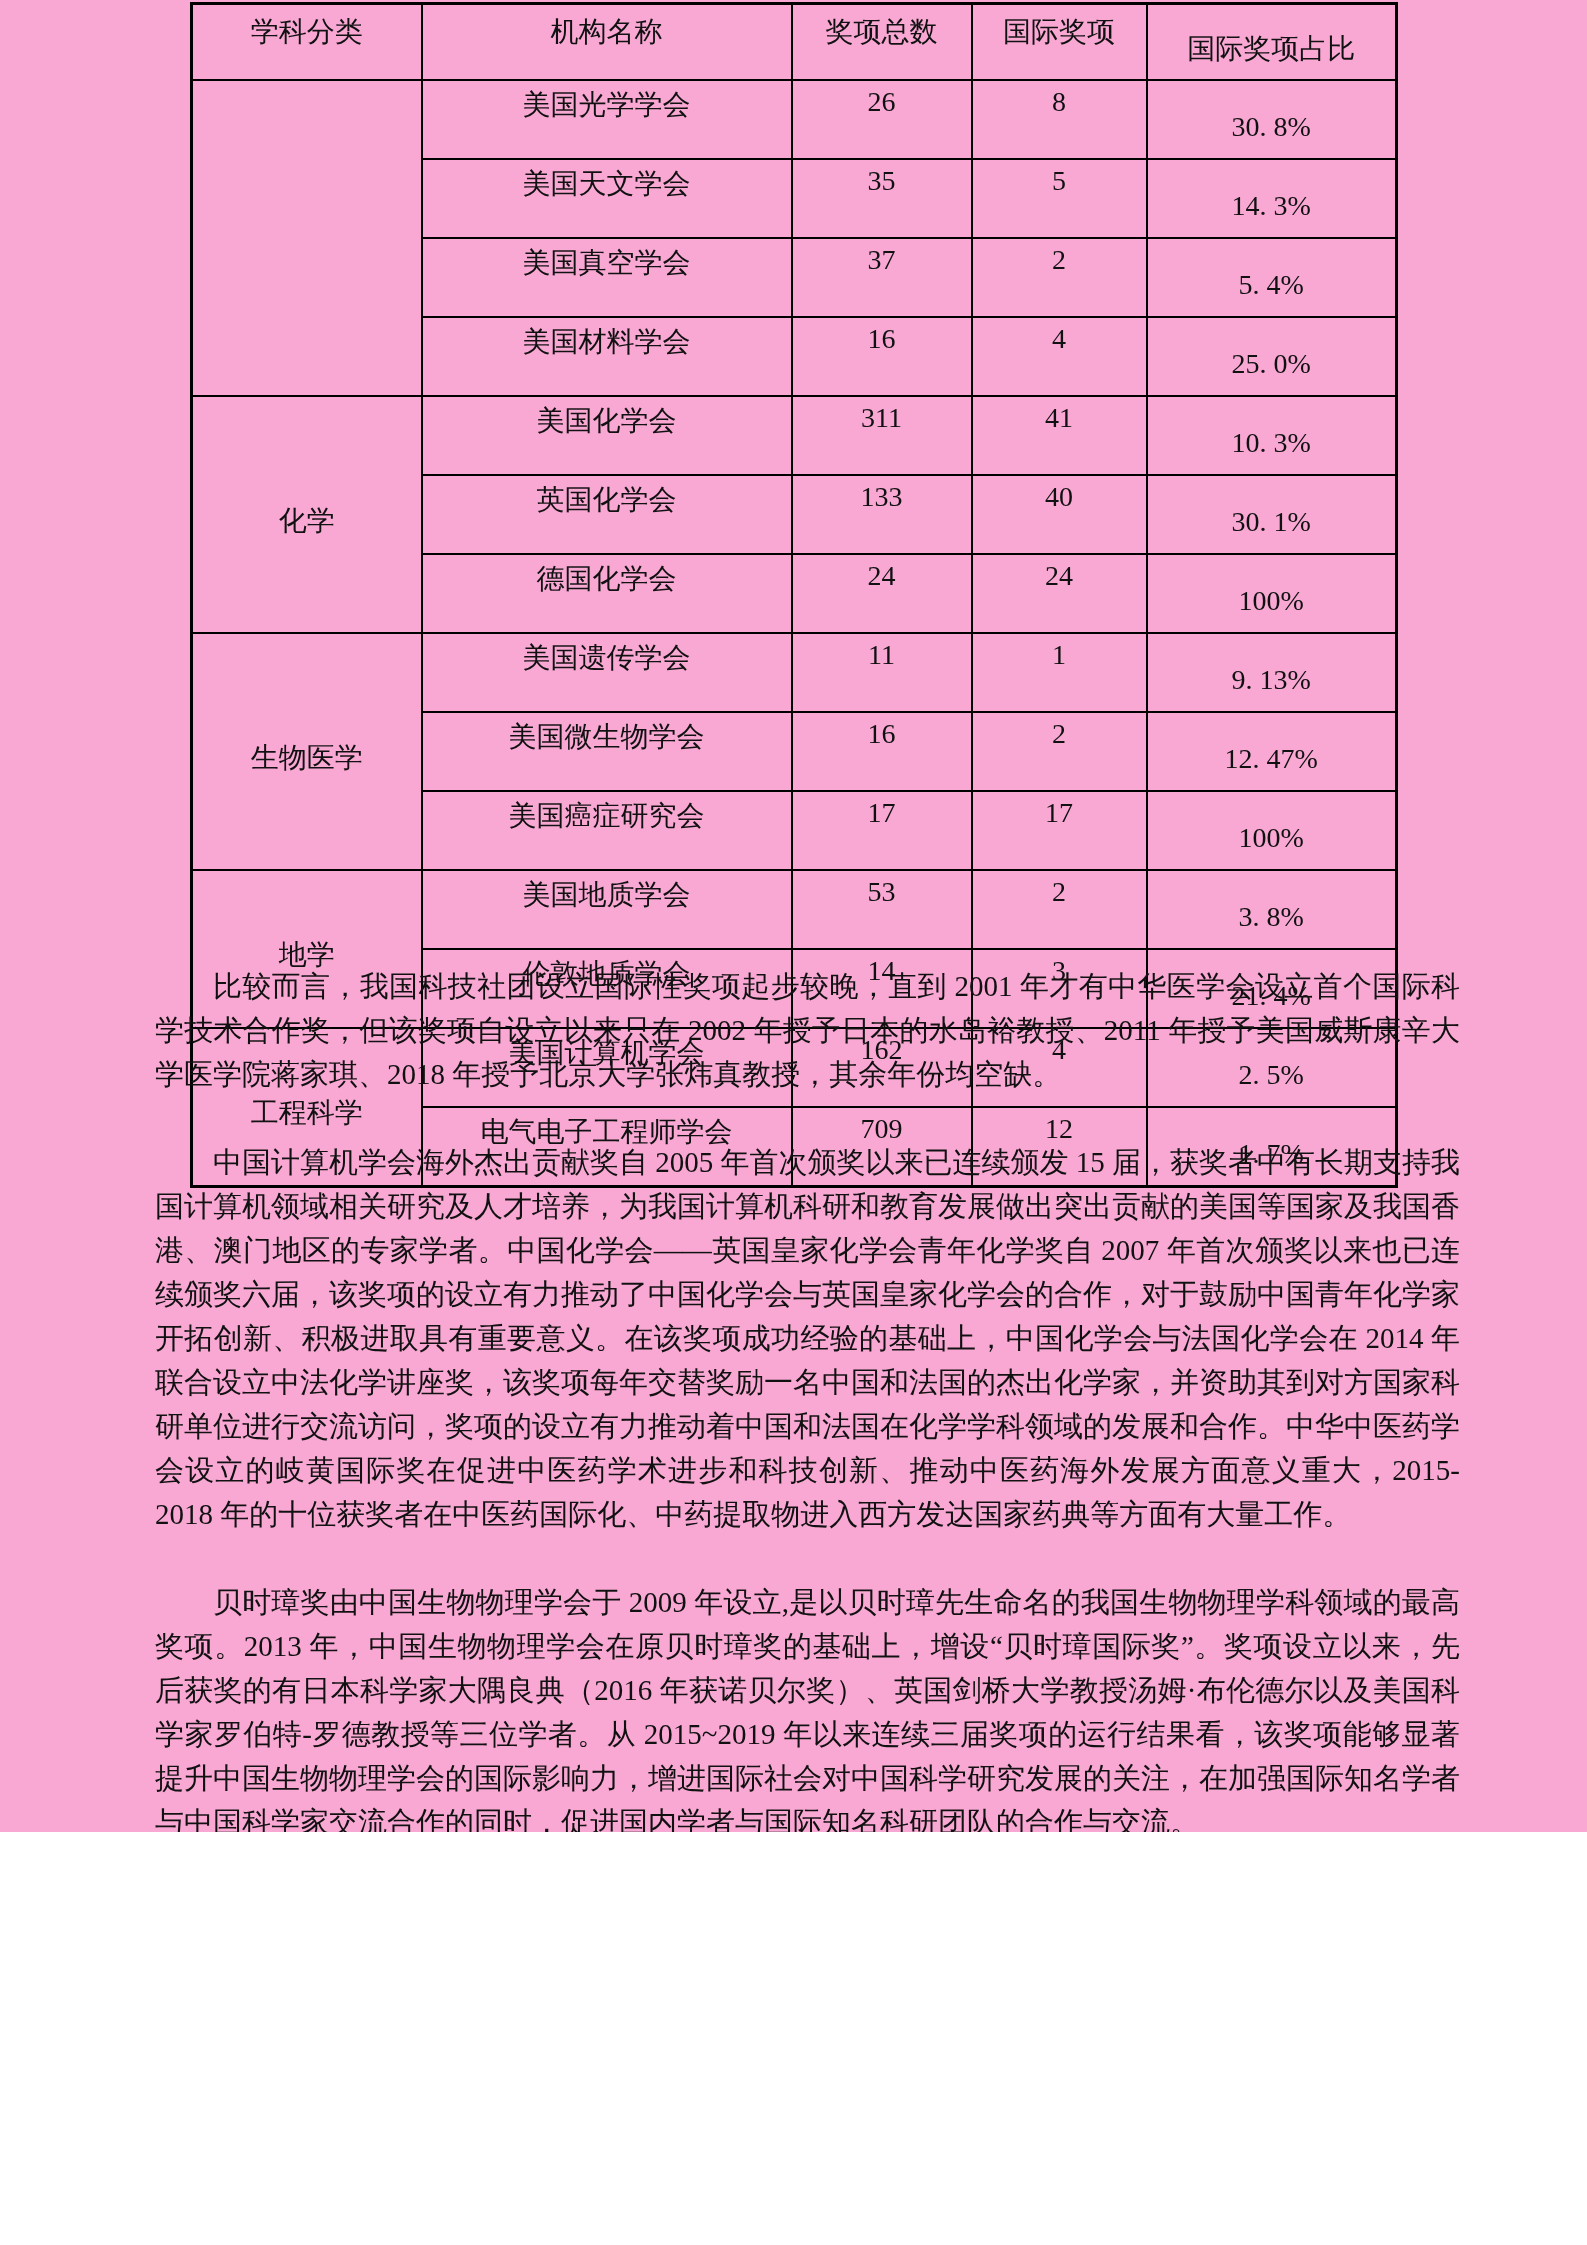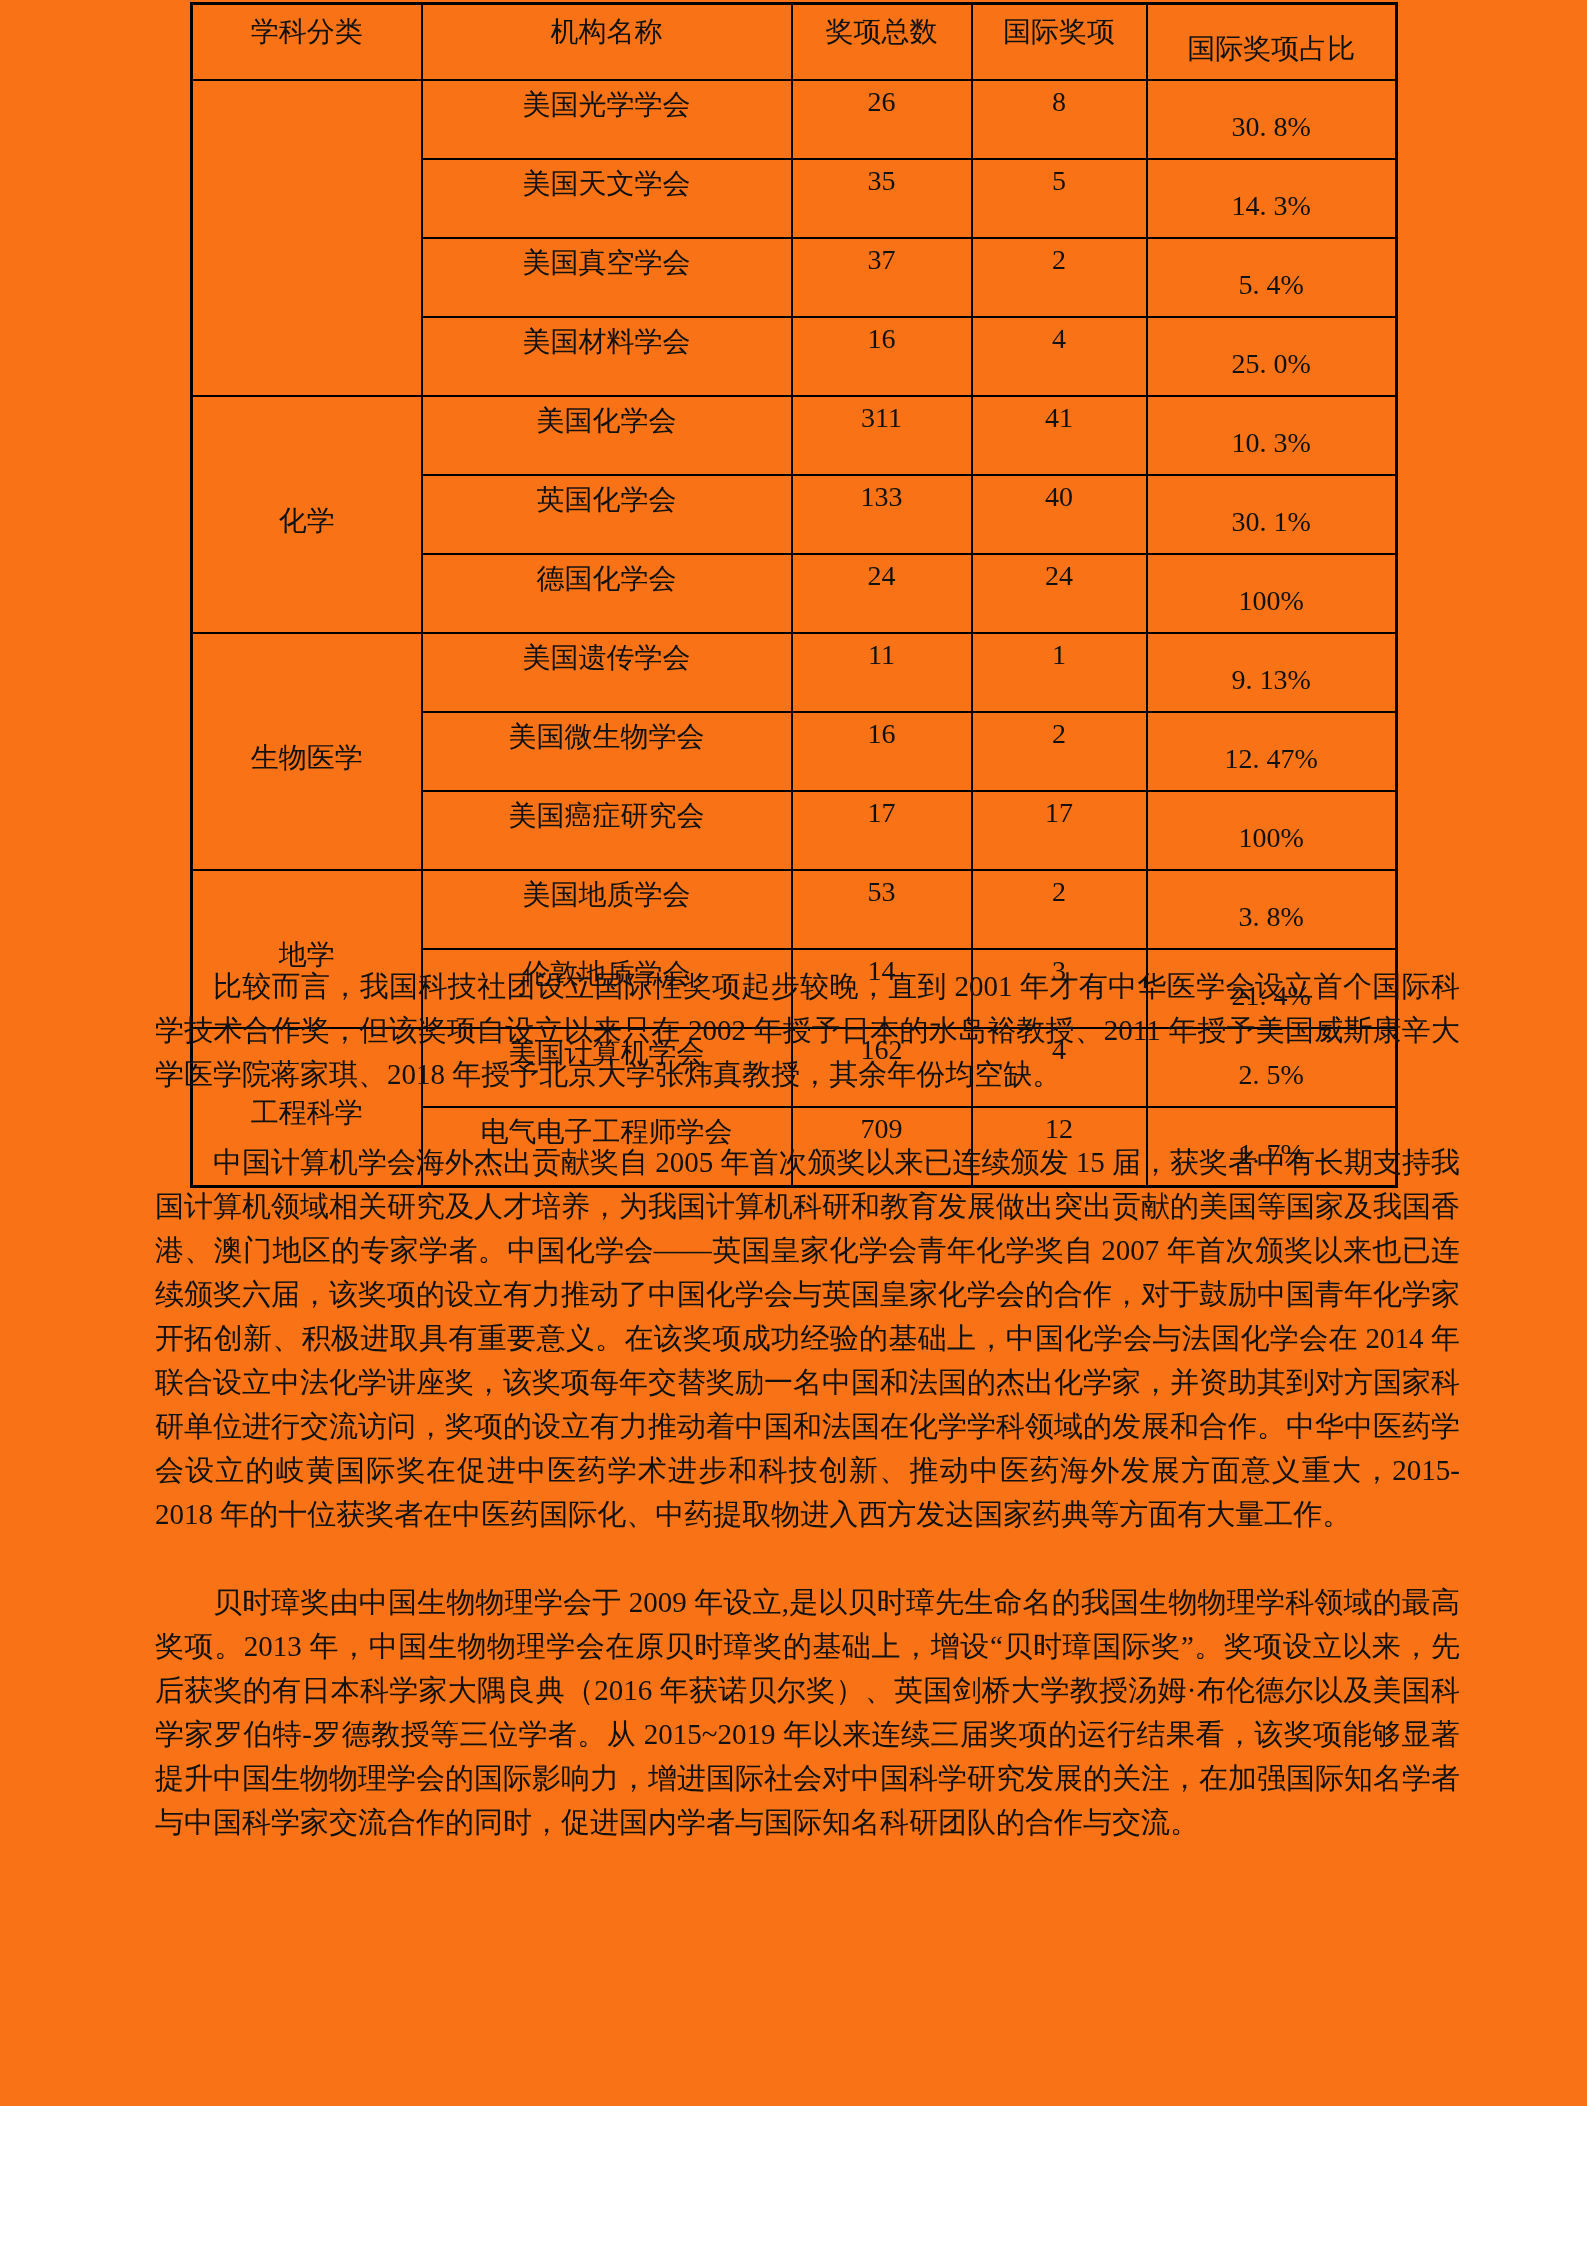--- a/index.html
+++ b/index.html
@@ -3,22 +3,22 @@
 <meta charset="utf-8">
 <style>
   html, body {
     margin: 0;
     padding: 0;
     background: #ffffff;
   }
   .page {
     position: relative;
     width: 1587px;
-    height: 2106px;
-    background: #f97316;
+    height: 1832px;
+    background: #f9a8d4;
     color: #000;
     font-family: "Liberation Serif", "DejaVu Serif", serif;
     overflow: hidden;
   }
 
   
   .table-wrap {
     position: absolute;
     top: 2px;
     left: 190px;

